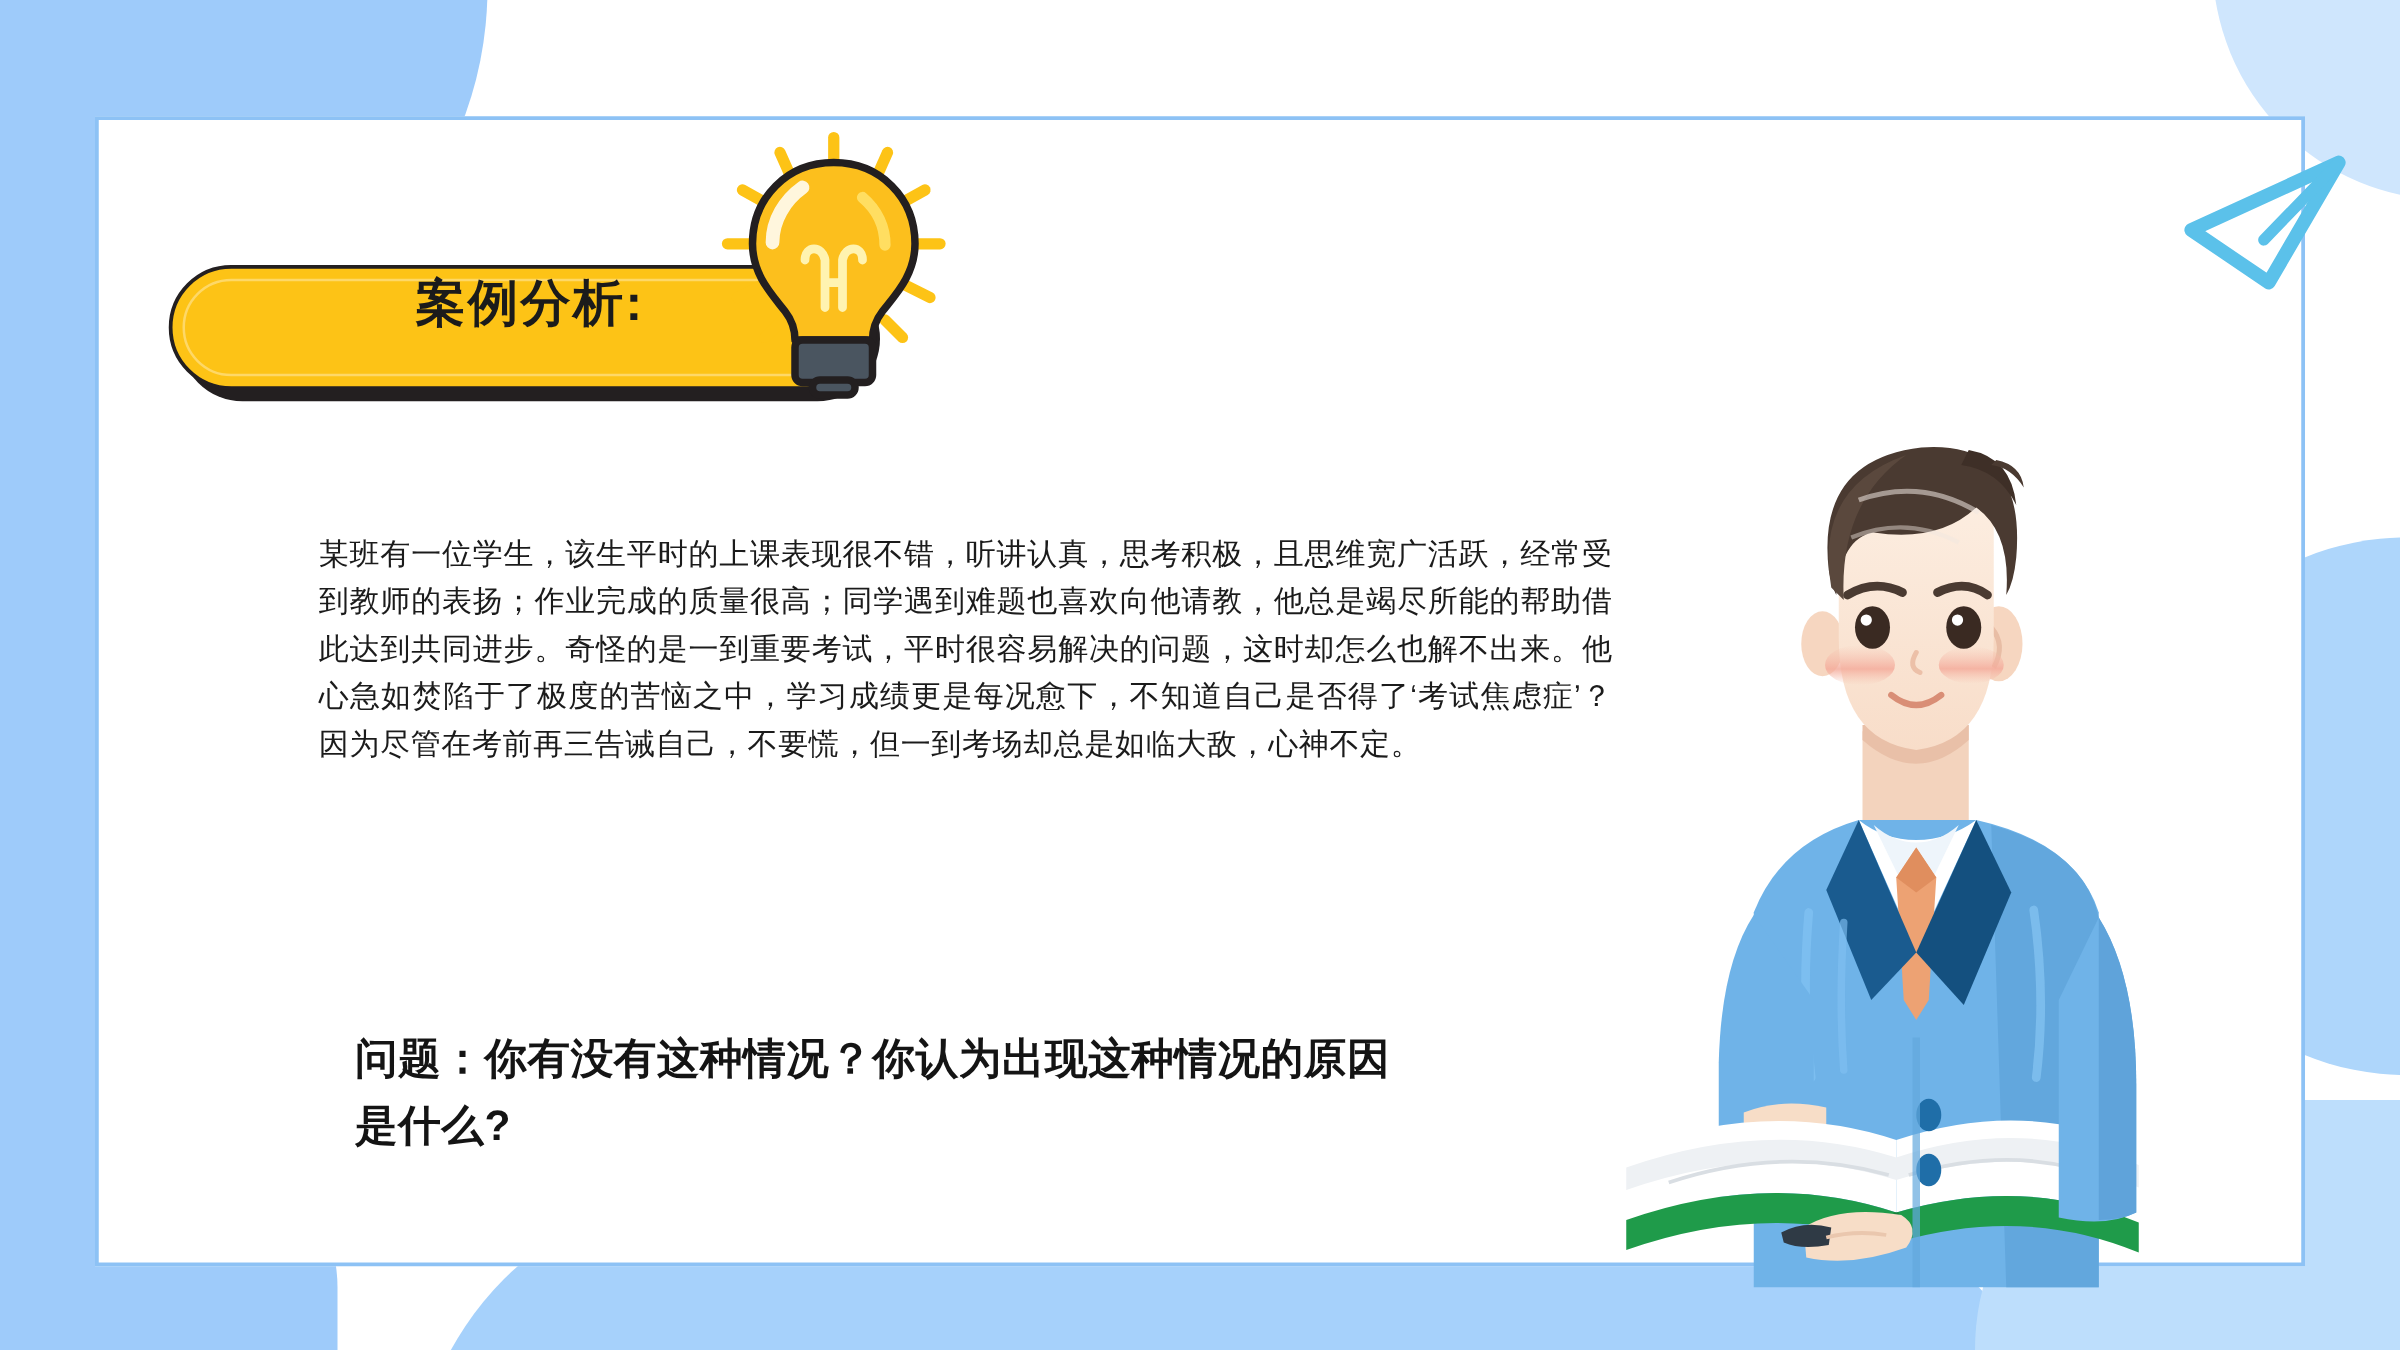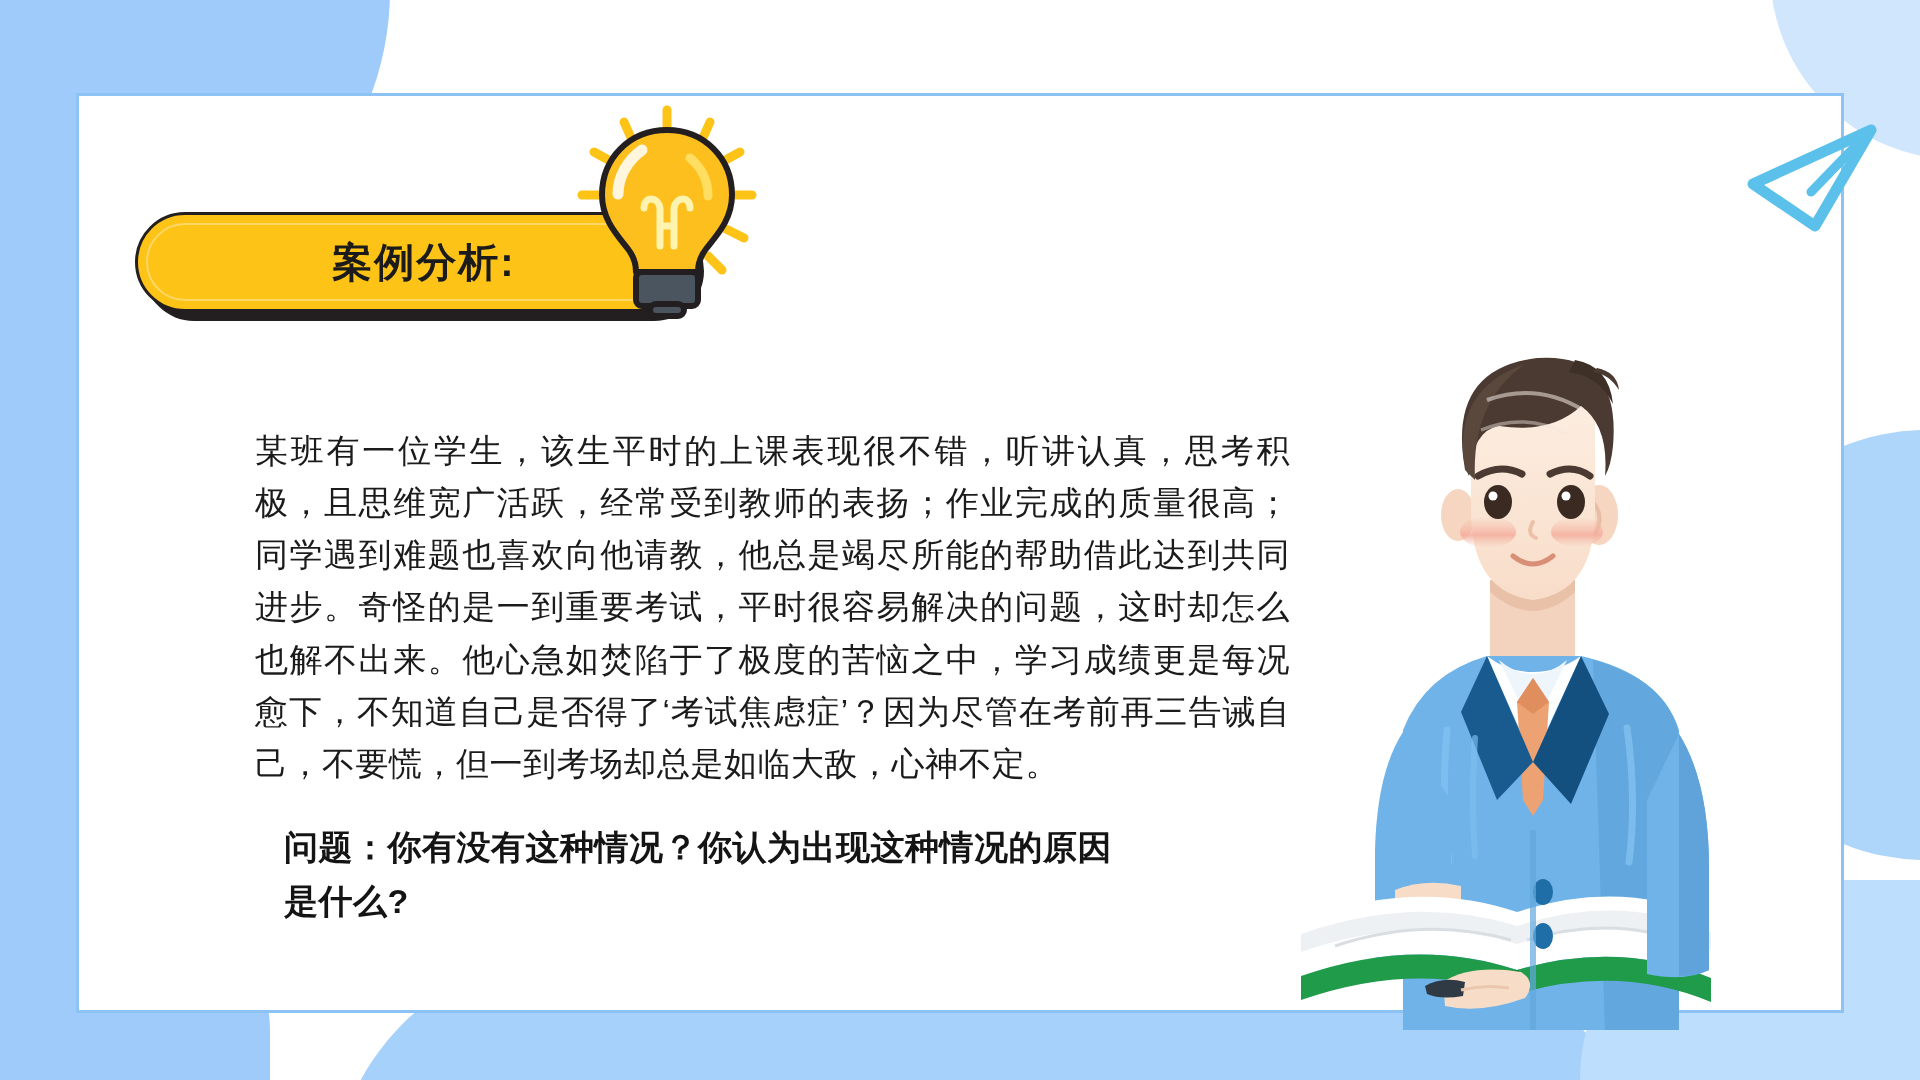--- a/index.html
+++ b/index.html
@@ -92,21 +92,21 @@
     border-radius:50px;
   }
   .banner-body {
     position:absolute;
     left:0; top:0;
     width:100%; height:100%;
     background:#fdc316;
     border:3px solid #231f20;
     border-radius:50px;
     display:flex;
-    align-items:center;
+    align-items:flex-start;
     justify-content:center;
   }
   .banner-body.inner-ring::after{
     content:"";
     position:absolute;
     left:8px; top:8px; right:8px; bottom:8px;
     border-radius:46px;
     border:2px solid rgba(255,255,255,.35);
   }
   #banner-text {
@@ -135,21 +135,21 @@
     z-index:5;
   }
 
   
   #body-text {
     position:absolute;
     left:255px; top:425px;
     width:1035px;
   }
   #body-text p {
-    font-size:33px;
+    font-size:24px;
     line-height:1.58;
     color:#1b1b1b;
     text-align:justify;
     letter-spacing:0.5px;
   }
 
   
   #question-block {
     position:absolute;
     left:284px; top:820px;

